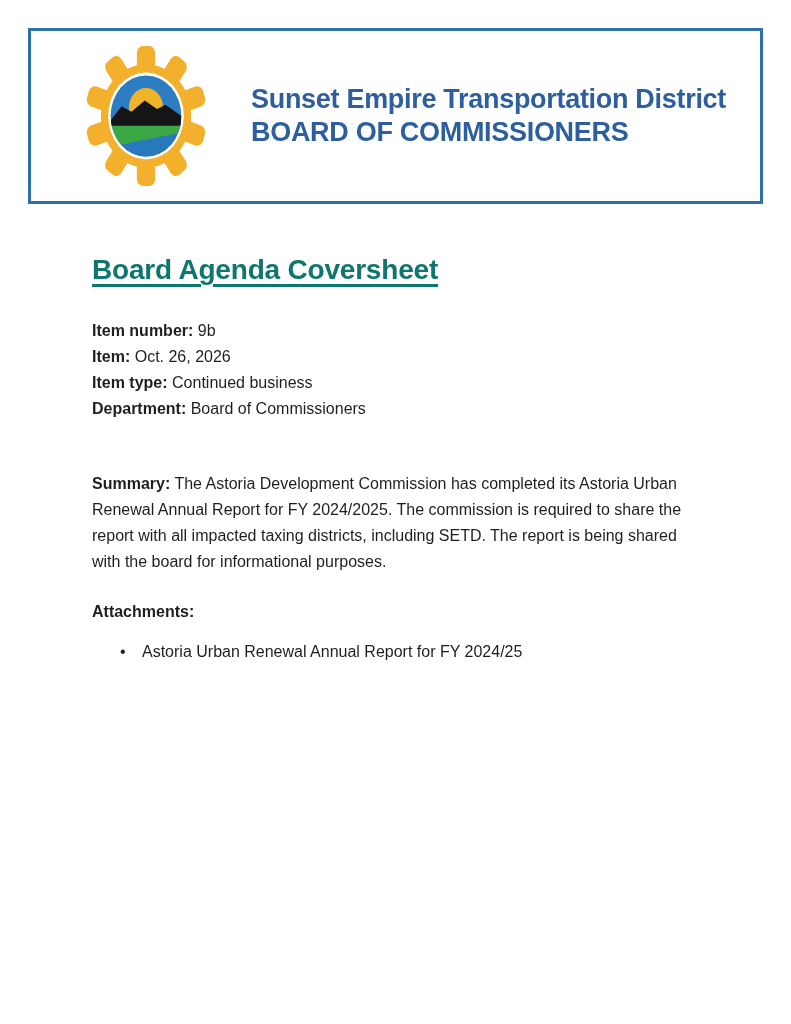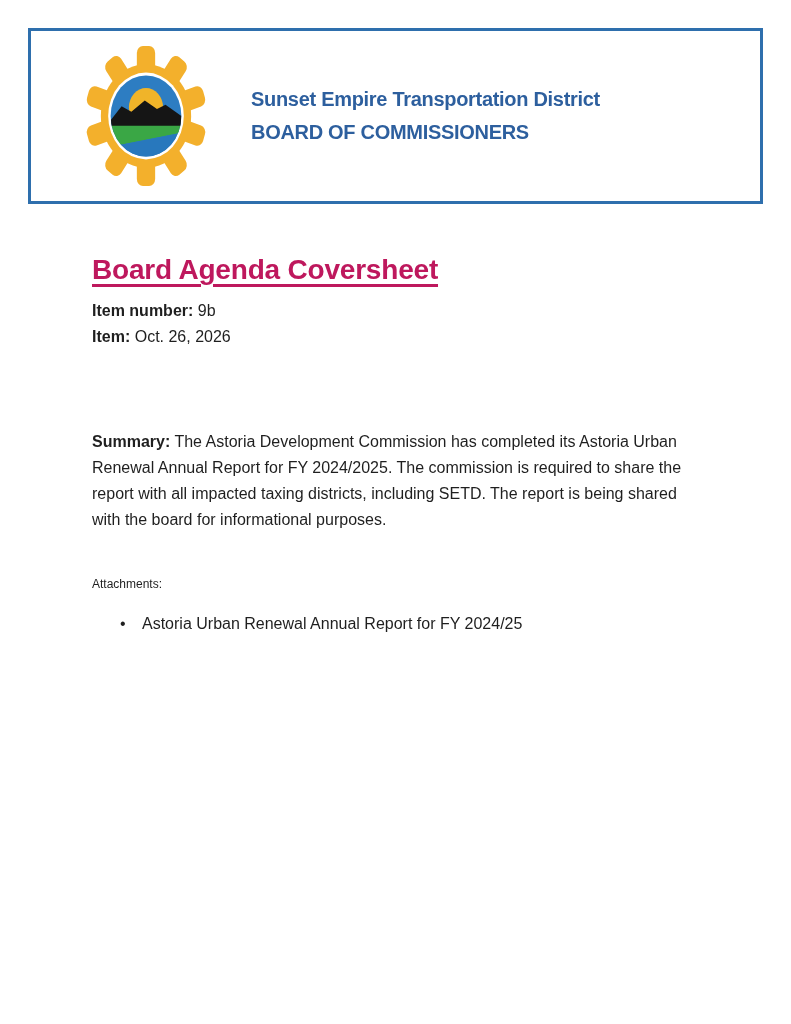--- a/index.html
+++ b/index.html
@@ -41,58 +41,58 @@
   }
   .logo-wrap svg { width: 100%; height: 100%; display: block; }
   .org-titles {
     margin-left: 44px;
     display: flex;
     flex-direction: column;
   }
   .org-name, .org-subtitle {
     color: var(--brand-blue);
     font-weight: 700;
-    font-size: 20px;
+    font-size: 27px;
     line-height: 33px;
     letter-spacing: -0.3px;
   }
   
   .doc {
     position: absolute;
     left: 92px;
     top: 250px;
     width: 616px;
   }
   .doc-title {
     font-size: 28px;
     line-height: 40px;
     font-weight: 700;
-    color: #be185d;
+    color: #0f766e;
     text-decoration: underline;
     text-decoration-thickness: 2.5px;
     text-underline-offset: 5px;
     letter-spacing: -0.2px;
   }
   .fields {
-    margin-top: 8px;
+    margin-top: 28px;
     font-size: 16px;
     line-height: 26px;
   }
   .field-label { font-weight: 700; }
   .summary {
-    margin-top: 79px;
+    margin-top: 49px;
     font-size: 16px;
     line-height: 26px;
   }
   .summary-label { font-weight: 700; }
   .attachments-label {
-    margin-top: 38px;
-    font-size: 12px;
+    margin-top: 24px;
+    font-size: 16px;
     line-height: 26px;
-    font-weight: 400;
+    font-weight: 700;
   }
   .attachments-list {
     margin-top: 14px;
     list-style: none;
     font-size: 16px;
     line-height: 26px;
   }
   .attachments-list li {
     position: relative;
     padding-left: 50px;
@@ -150,20 +150,28 @@
 
     <div class="fields">
       <div class="field-row">
         <span class="field-label">Item number:</span>
         <span class="field-value">9b</span>
       </div>
       <div class="field-row">
         <span class="field-label">Item:</span>
         <span class="field-value">Oct. 26, 2026</span>
       </div>
+      <div class="field-row">
+        <span class="field-label">Item type:</span>
+        <span class="field-value">Continued business</span>
+      </div>
+      <div class="field-row">
+        <span class="field-label">Department:</span>
+        <span class="field-value">Board of Commissioners</span>
+      </div>
     </div>
 
     <p class="summary">
       <span class="summary-label">Summary:</span>
       <span class="summary-text">The Astoria Development Commission has completed its Astoria Urban Renewal Annual Report for FY 2024/2025. The commission is required to share the report with all impacted taxing districts, including SETD. The report is being shared with the board for informational purposes.</span>
     </p>
 
     <div class="attachments-label">Attachments:</div>
 
     <ul class="attachments-list">

